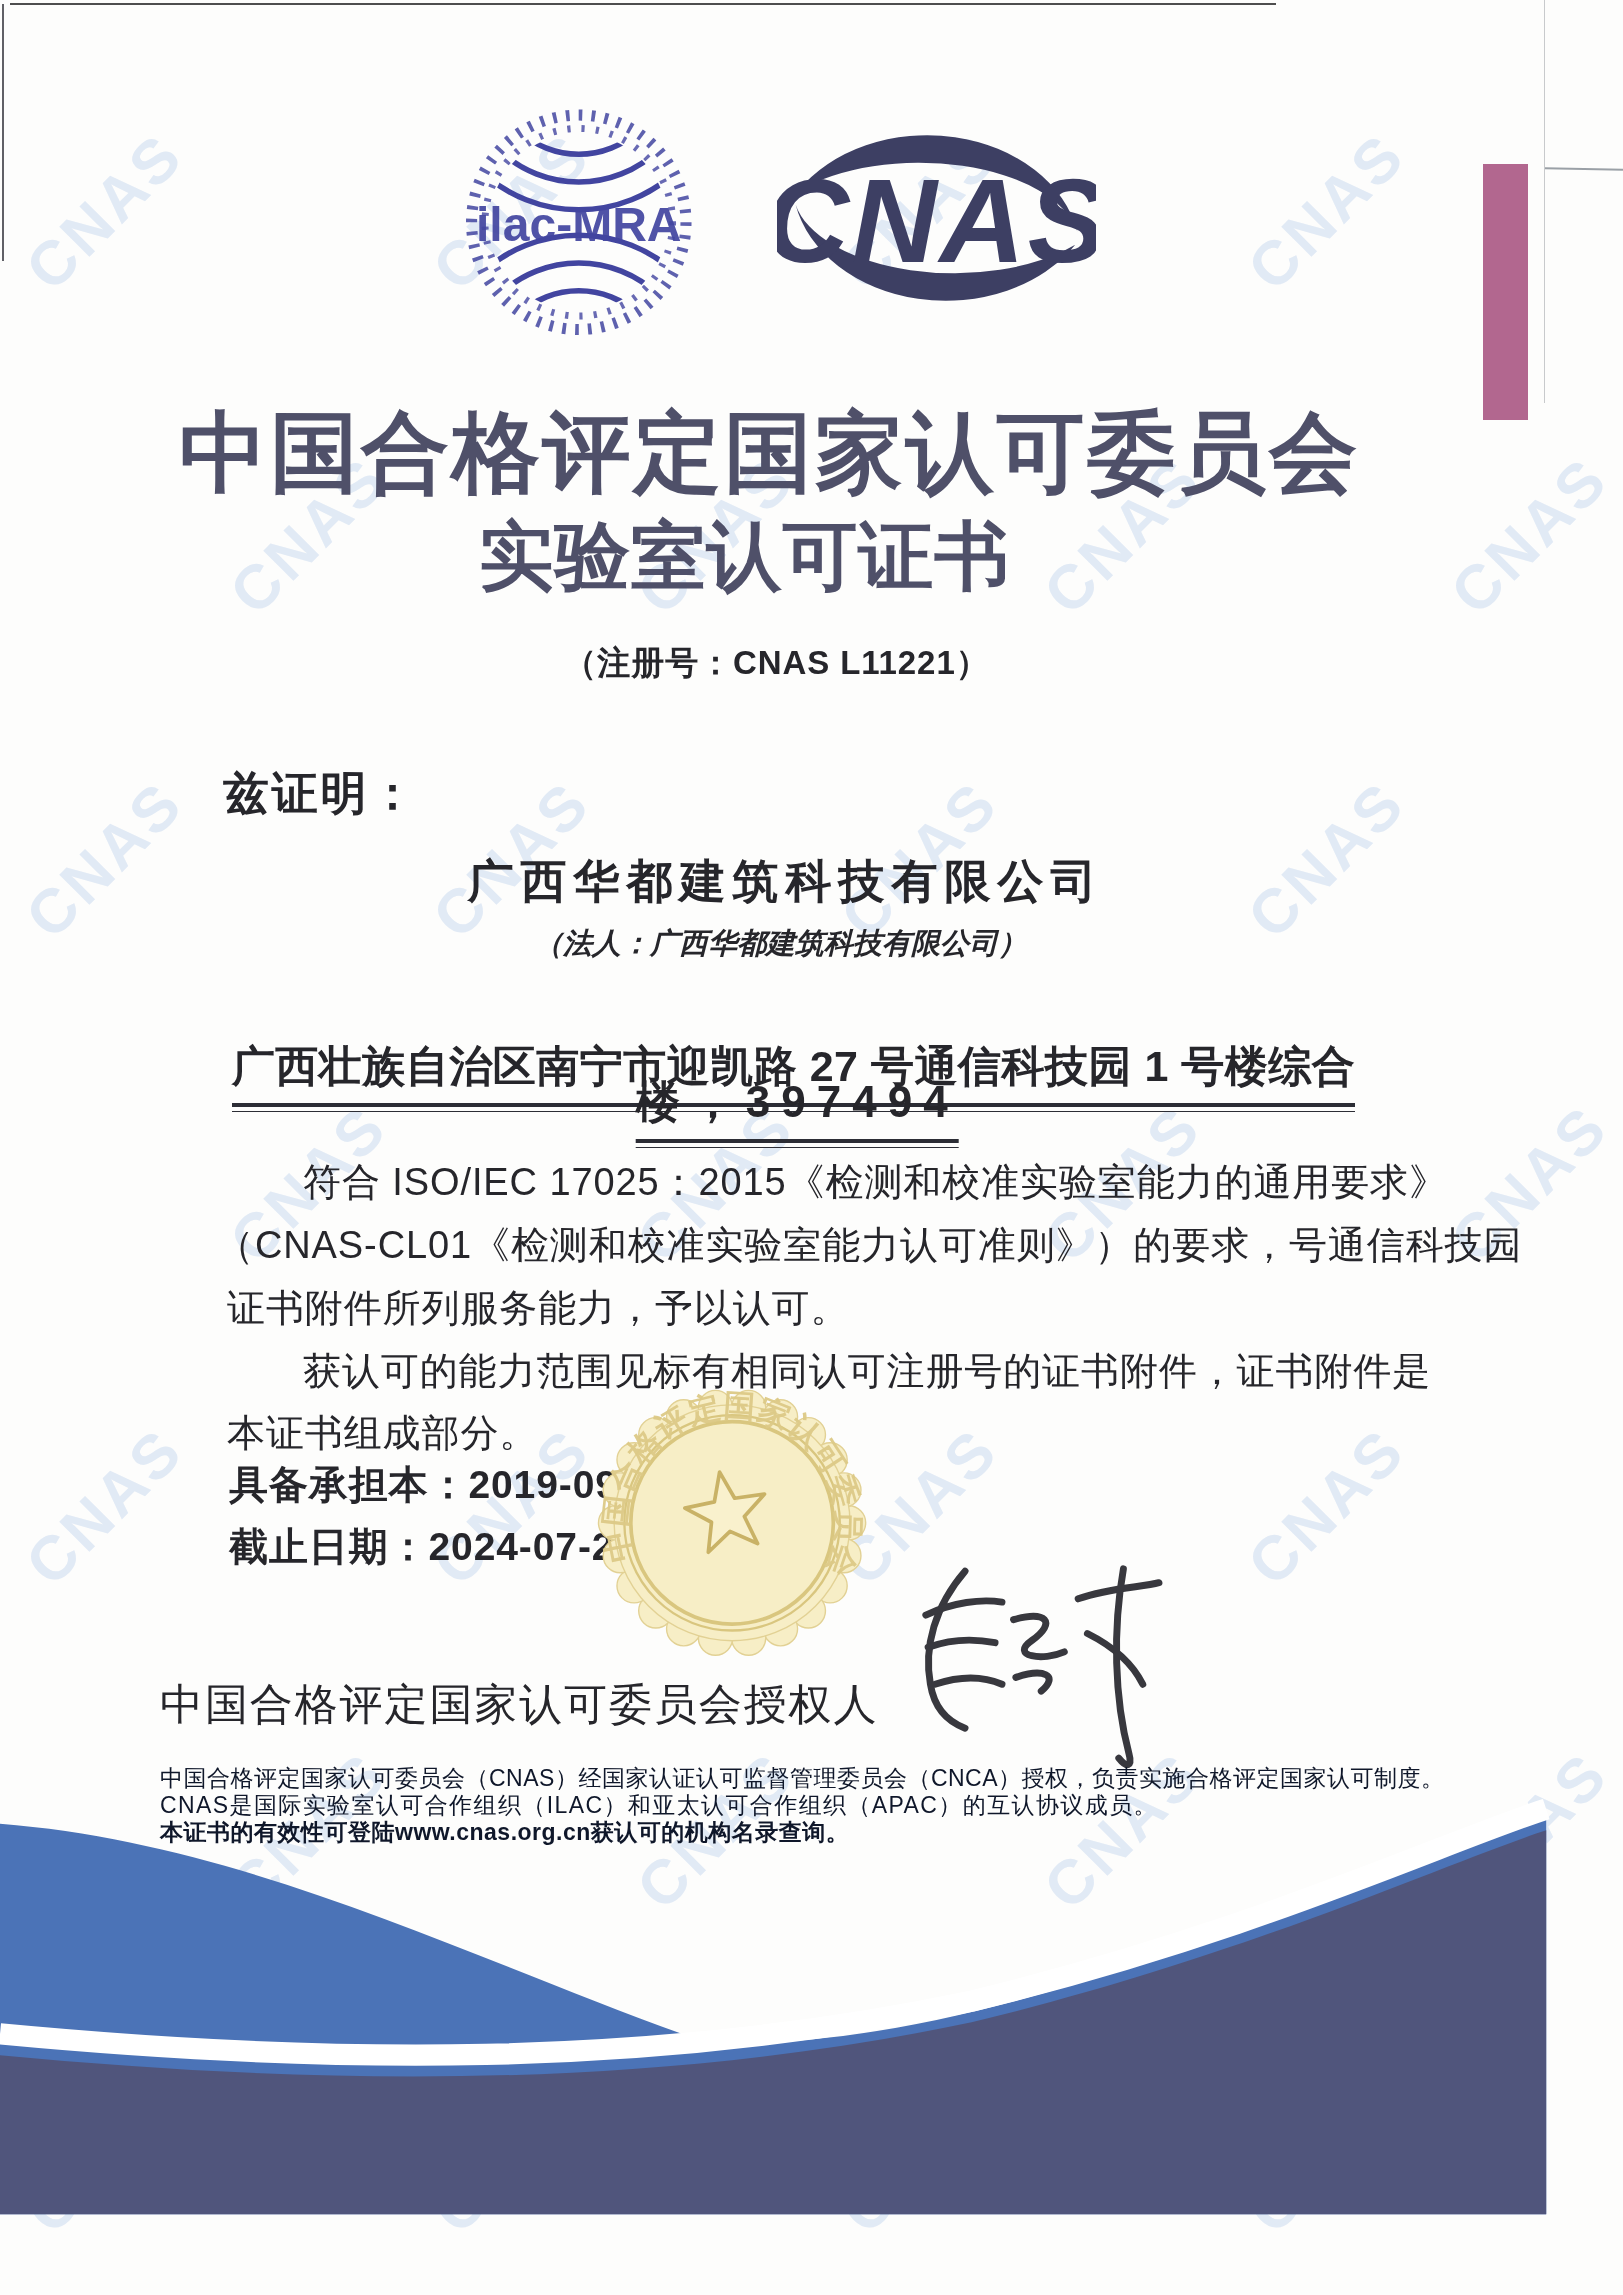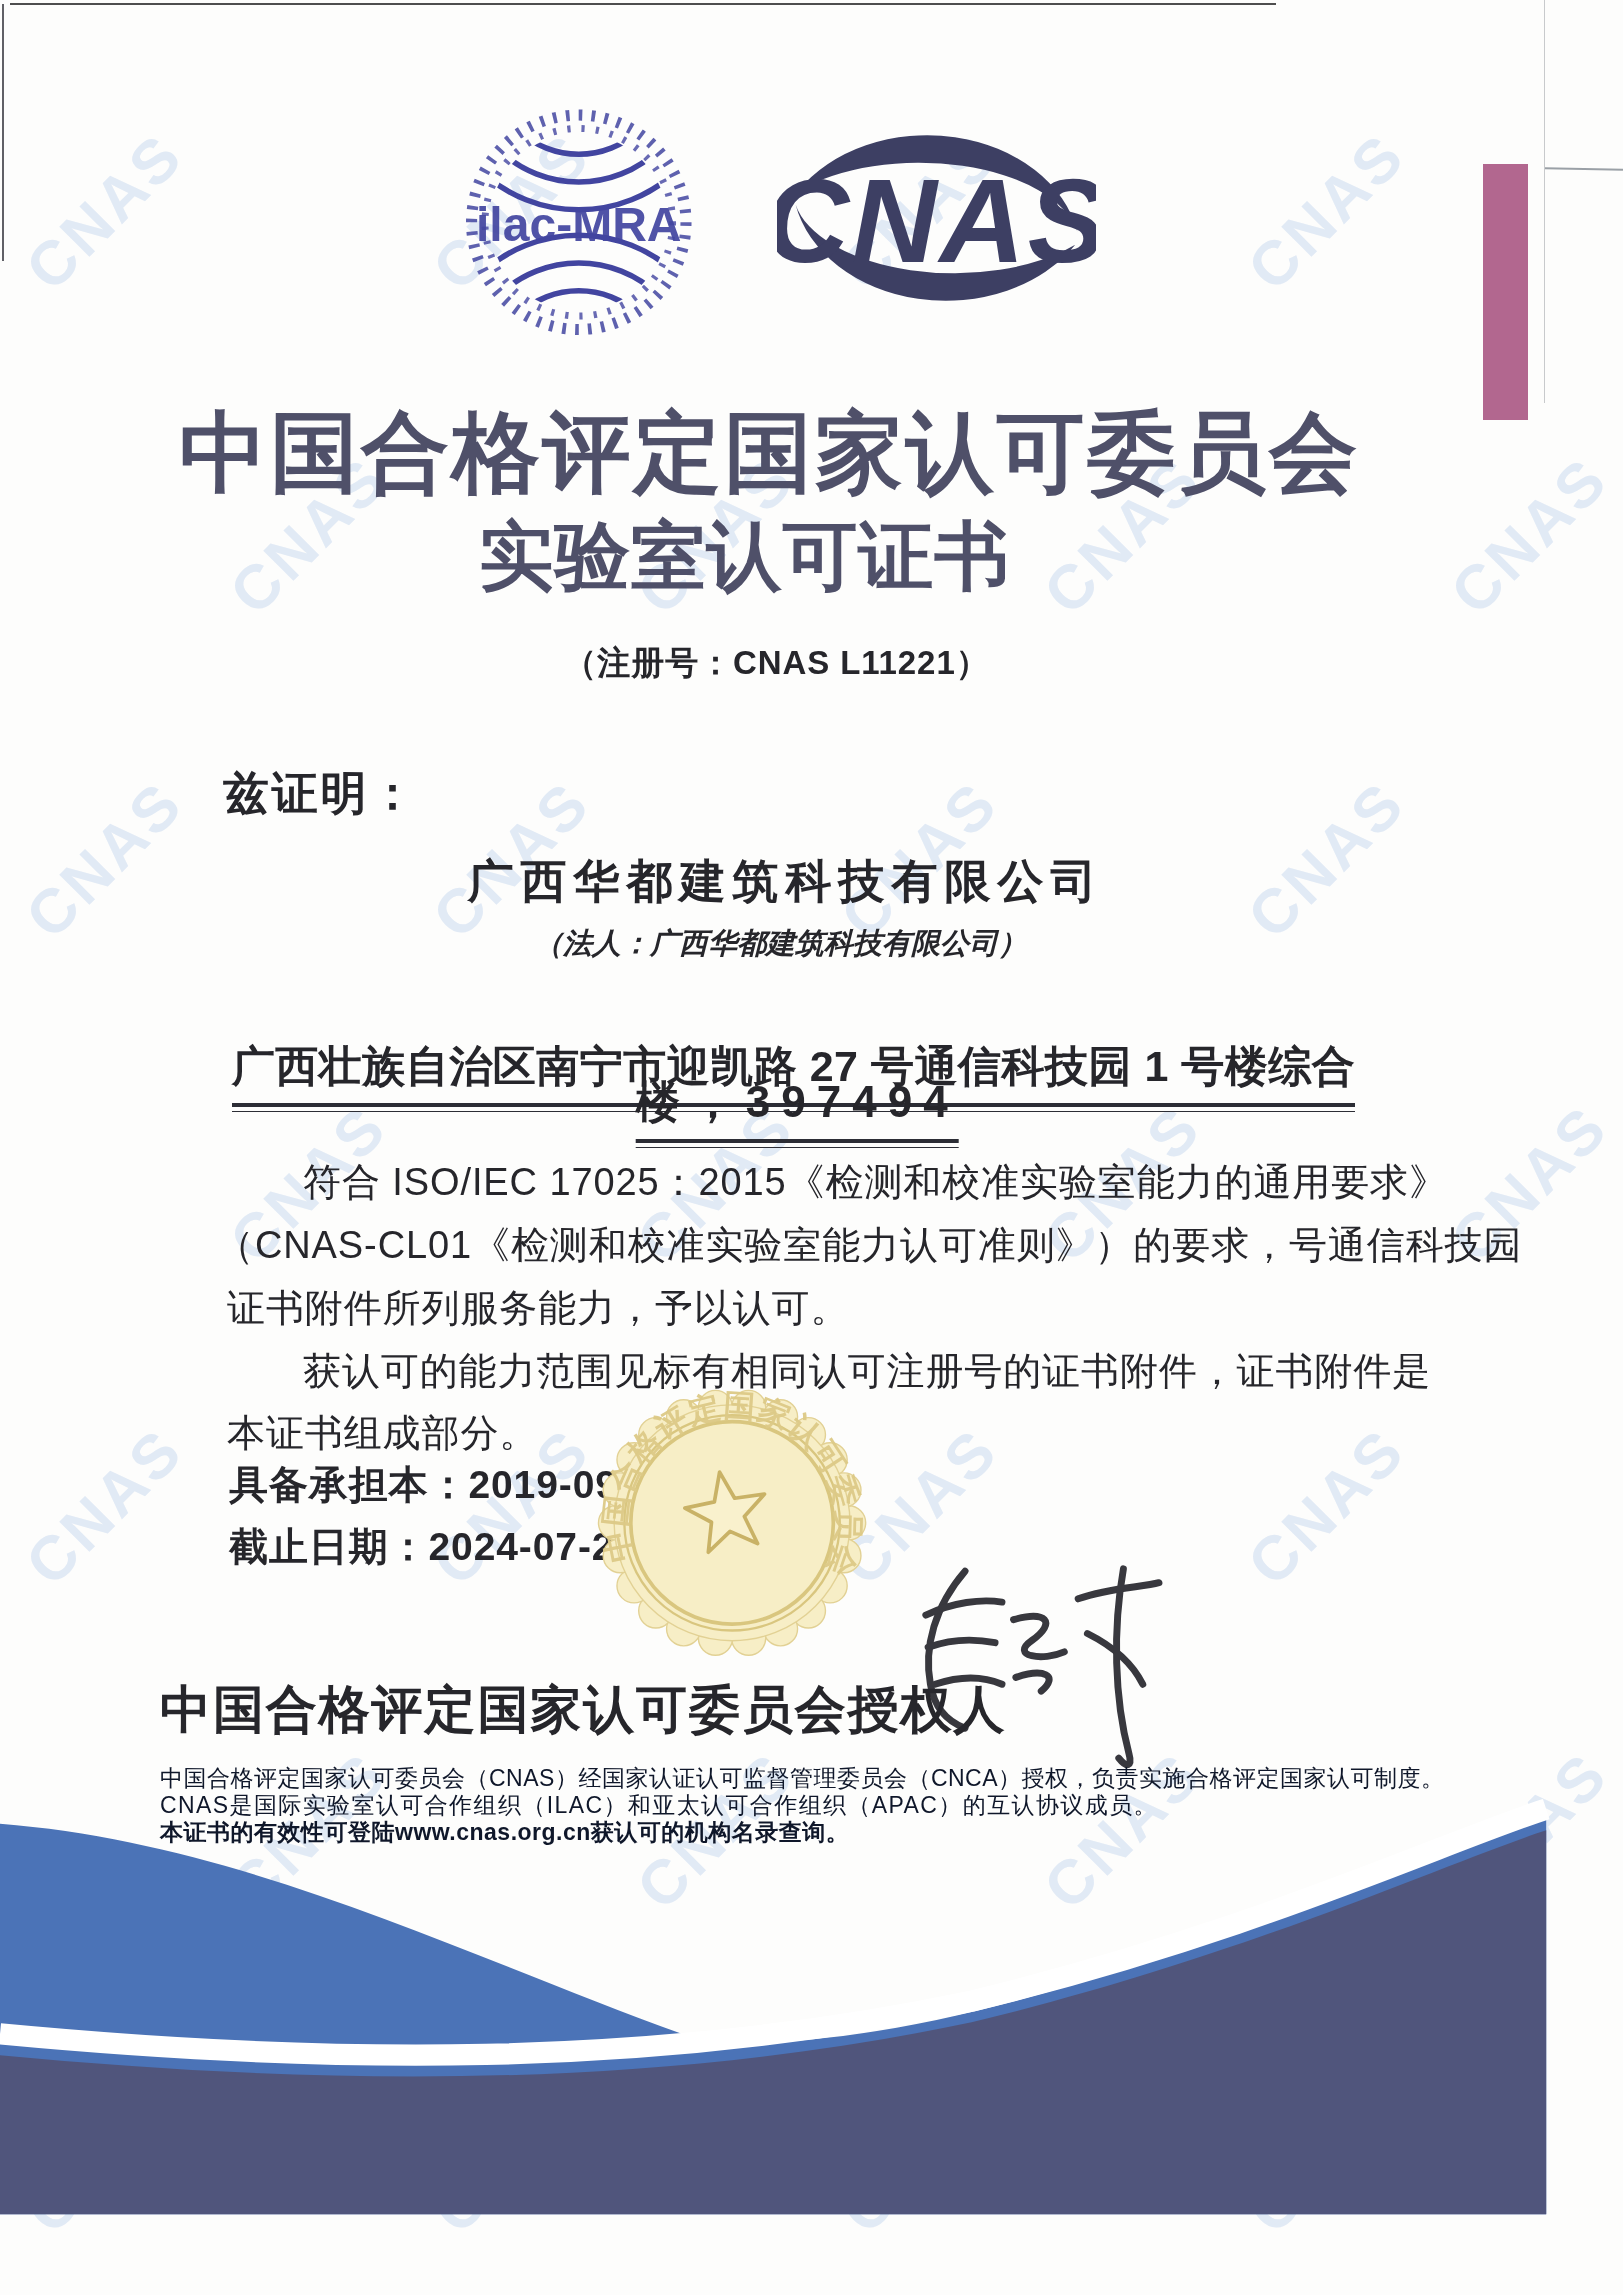--- a/index.html
+++ b/index.html
@@ -163,21 +163,21 @@
   <ellipse cx="303" cy="306" rx="255" ry="255" fill="#f7eec6" stroke="#e2d194" stroke-width="3"></ellipse>
   <ellipse cx="303" cy="306" rx="233" ry="233" fill="none" stroke="#d9c67f" stroke-width="5"></ellipse>
   <ellipse cx="303" cy="306" rx="219" ry="219" fill="none" stroke="#d9c67f" stroke-width="8"></ellipse>
   <path id="sealTextArc" d="M 88.7,384.7 A 228,230 0 1 1 517.3,384.7" fill="none"></path>
   <text font-size="68" font-weight="bold" fill="#ddca87" letter-spacing="2" opacity="0.95">
     <textPath href="#sealTextArc" startOffset="0">中国合格评定国家认可委员会</textPath>
   </text>
   <path d="M292,195 L314.3,256.3 L379.5,258.6 L328.1,298.7 L346.1,361.4 L292,325 L237.9,361.4 L255.9,298.7 L204.5,258.6 L269.7,256.3 Z" transform="rotate(-10 292 287)" fill="#f9f1cd" stroke="#c9b266" stroke-width="8" stroke-linejoin="round"></path>
 </svg>
 
-<div class="abs ink" style="left:160px;top:1676px;font-size:51px;font-weight:bold;letter-spacing:1.9px;white-space:nowrap;text-align:center;">中国合格评定国家认可委员会授权人</div>
+<div class="abs ink" style="left:160px;top:1676px;font-size:43px;font-weight:normal;letter-spacing:1.9px;white-space:nowrap;text-align:center;">中国合格评定国家认可委员会授权人</div>
 
 <svg class="abs" style="left:893px;top:1555px;" width="278" height="217" viewBox="0 0 600 470">
   <g fill="none" stroke="#28282e" stroke-width="15" stroke-linecap="round" opacity="0.92">
     <path d="M 155,35 C 90,110 65,200 80,280 C 88,330 115,360 155,375"></path>
     <path d="M 70,130 C 130,102 190,95 235,102"></path>
     <path d="M 75,200 C 130,180 180,182 220,190"></path>
     <path d="M 90,280 C 150,260 200,265 235,280"></path>
     <path d="M 260,140 C 330,120 355,145 300,185 C 250,220 325,230 370,210"></path>
     <path d="M 265,265 C 325,245 360,260 320,295"></path>
     <path d="M 400,95 C 470,70 540,70 575,60"></path>

